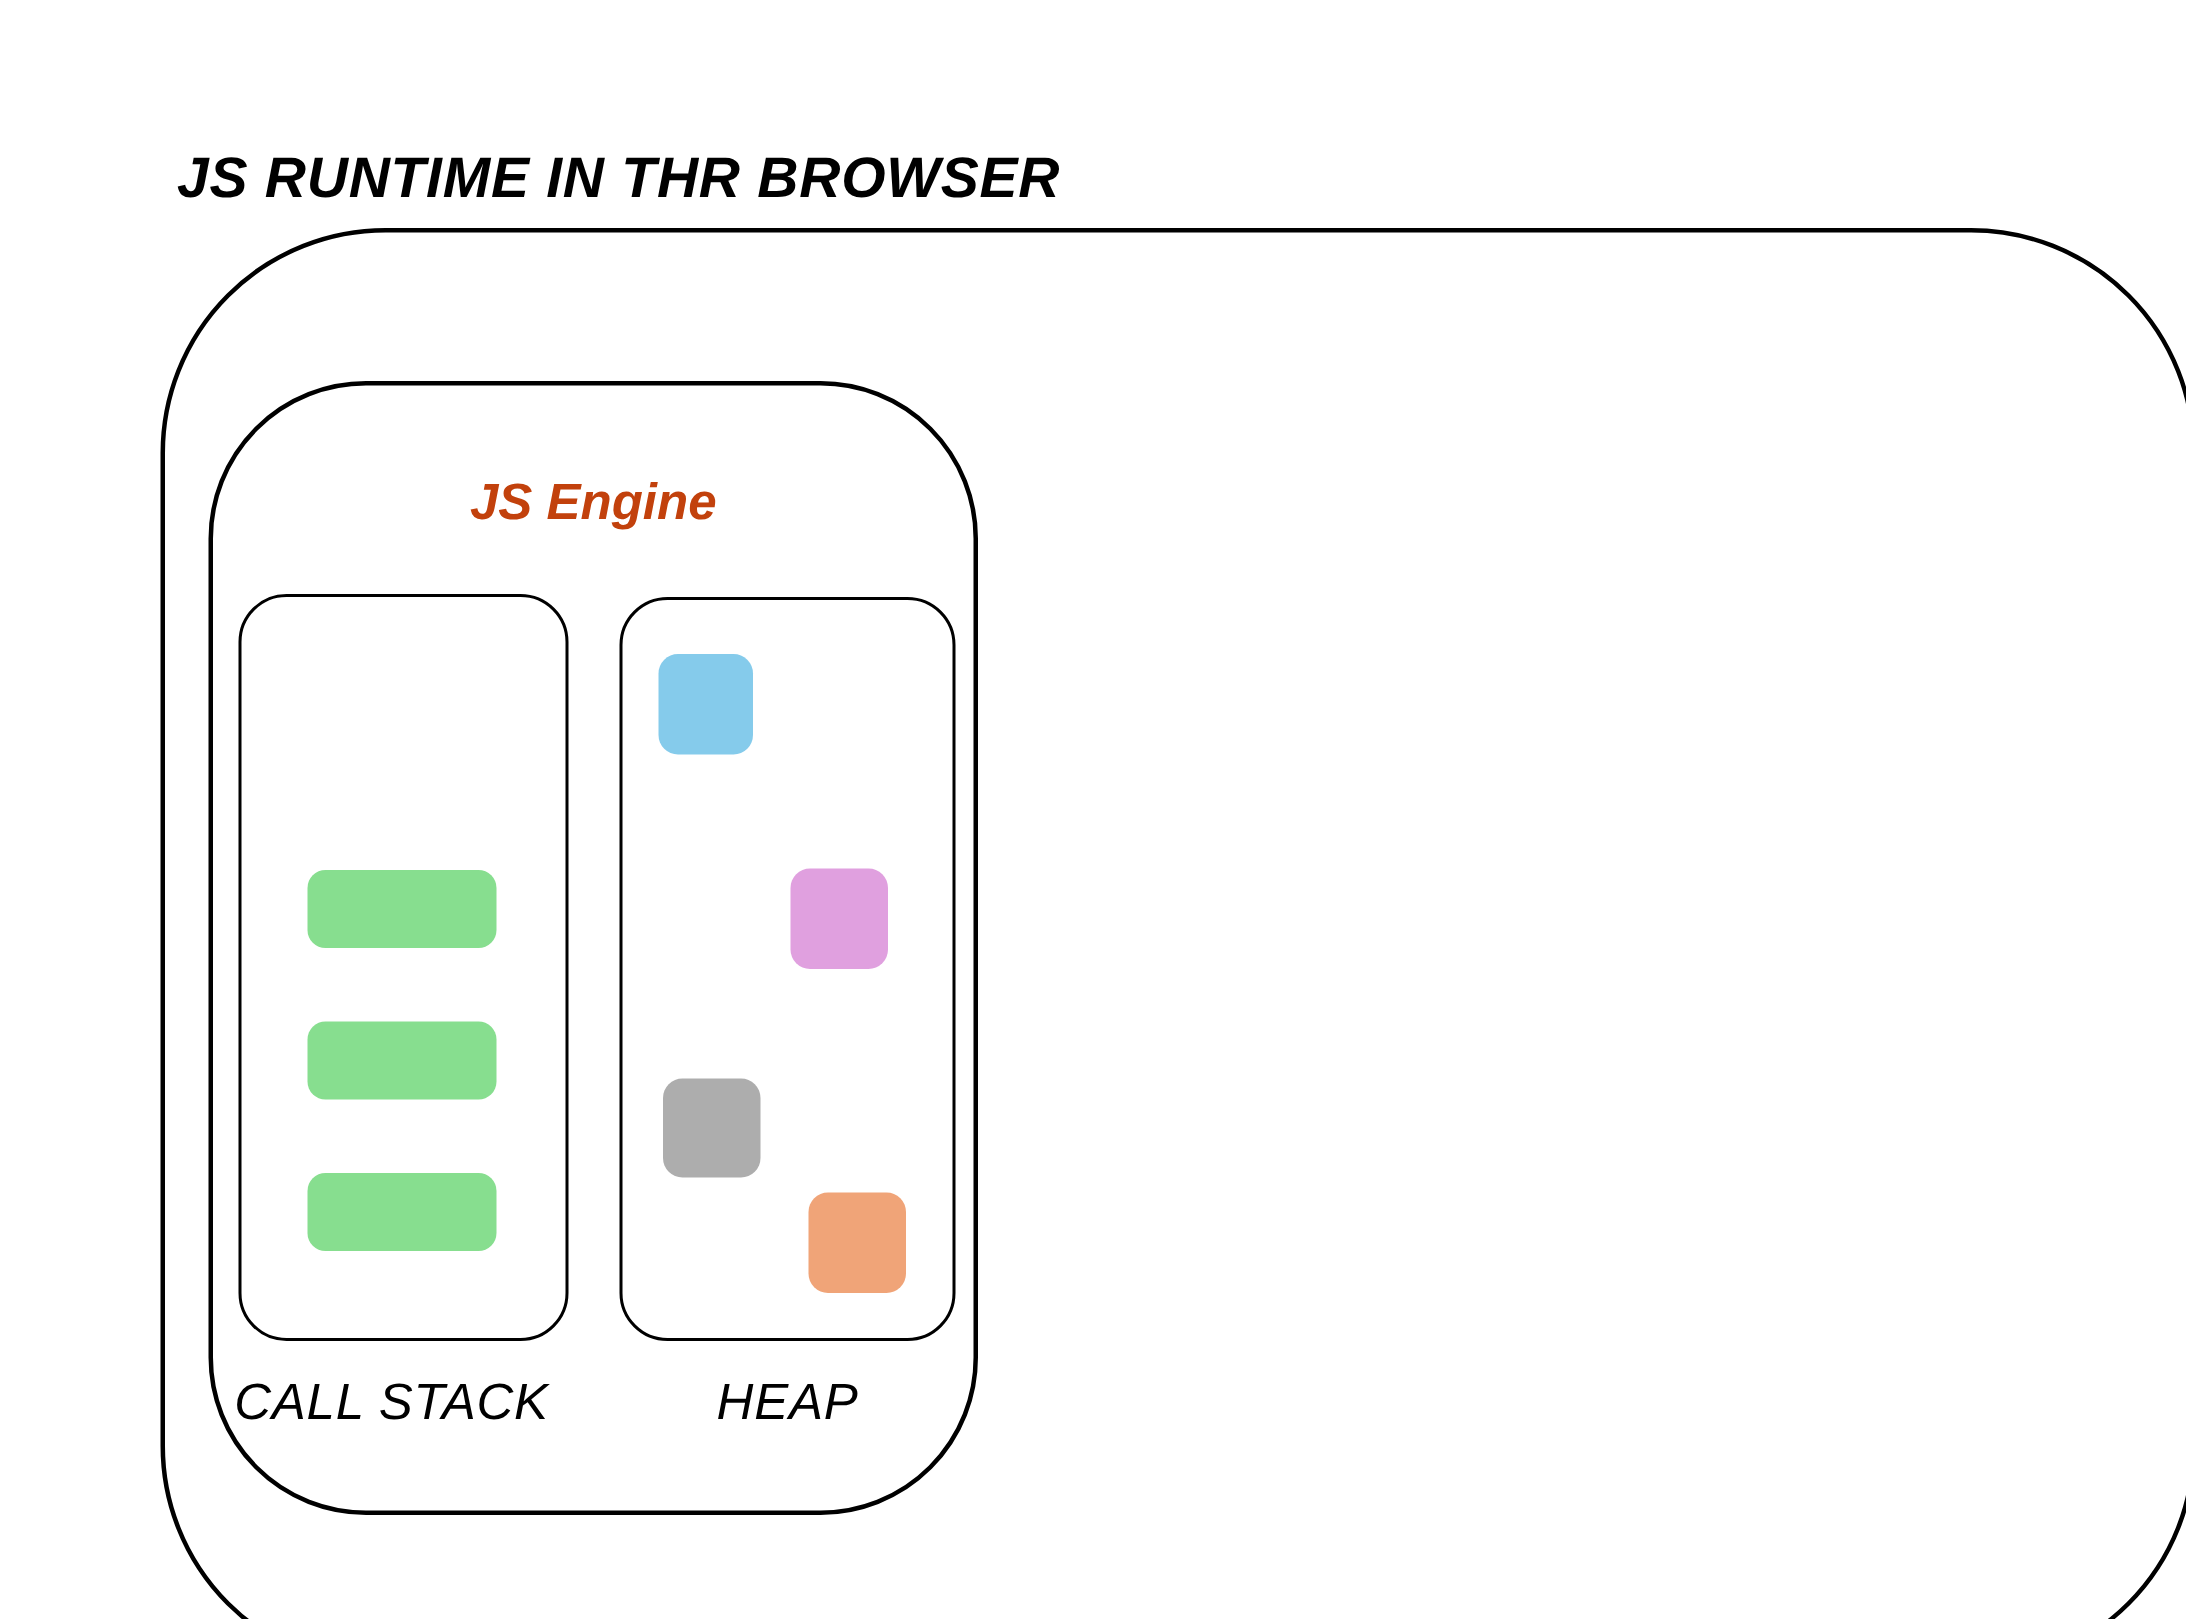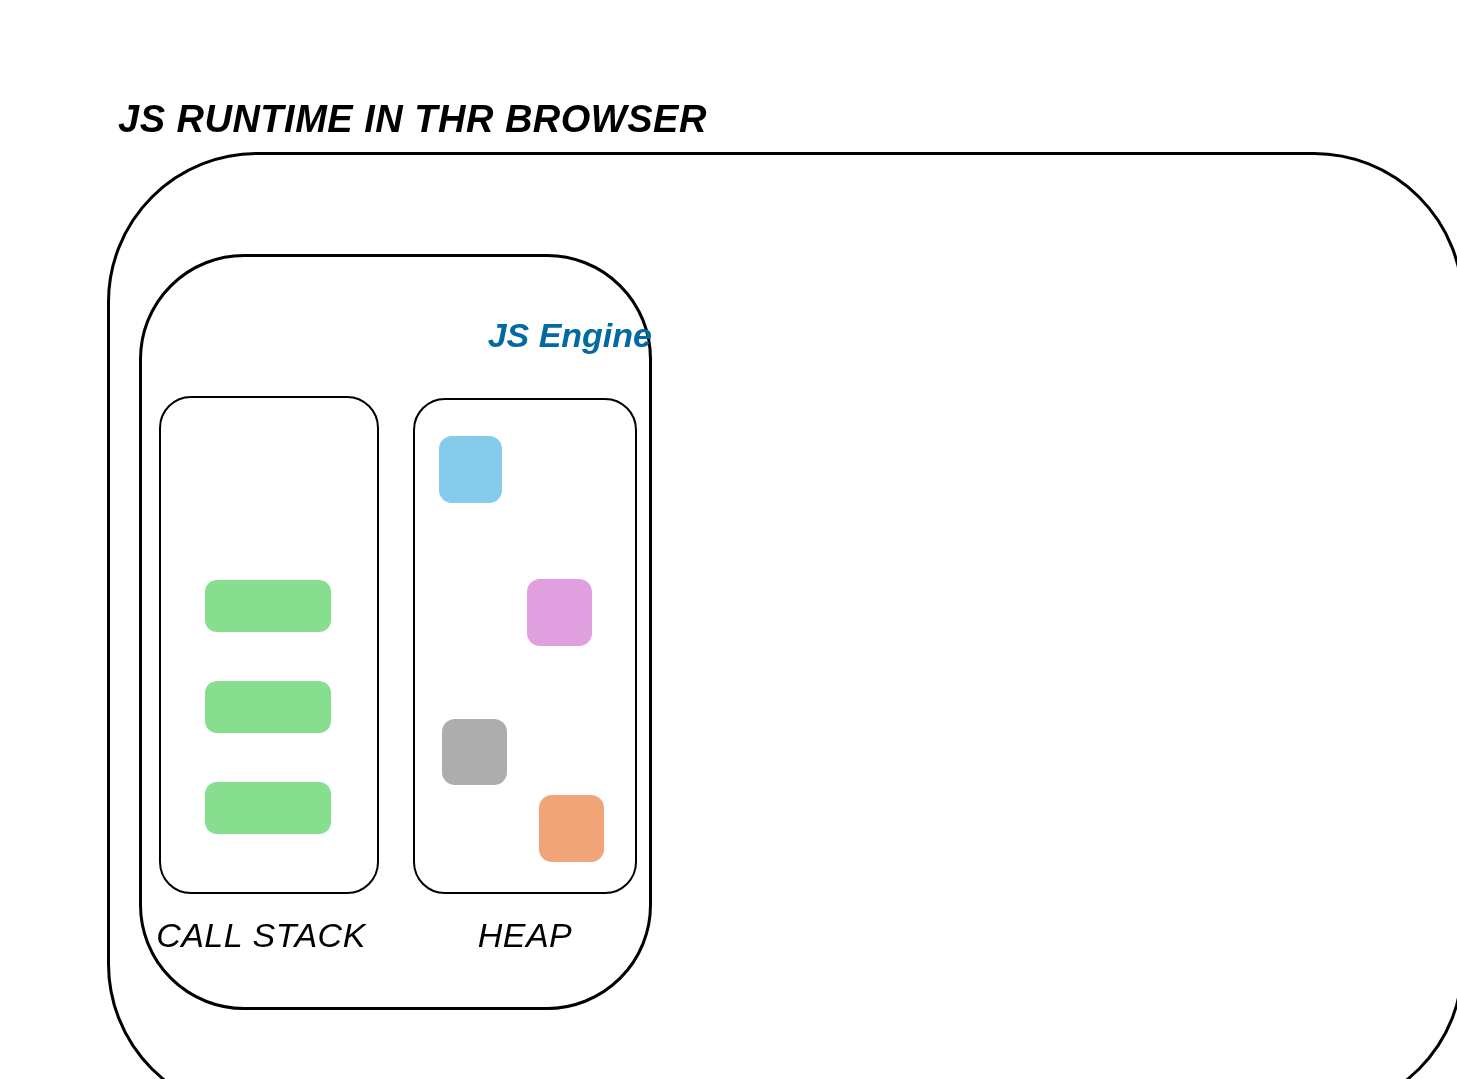--- a/index.html
+++ b/index.html
@@ -36,24 +36,24 @@
     left: 75px; top: 190px;
     width: 513px; height: 756px;
     border: 3px solid #000000;
     border-radius: 105px;
     background: #ffffff;
   }
   .engine-label {
     position: absolute;
     left: 75px; top: 252px;
     width: 513px;
-    text-align: right;
+    text-align: center;
     font-size: 34px;
     font-weight: 700;
-    color: #0369a1;
+    color: #c2410c;
   }
   .stack-box {
     position: absolute;
     left: 95px; top: 332px;
     width: 220px; height: 498px;
     border: 2.5px solid #000000;
     border-radius: 32px;
     background: #ffffff;
     overflow: hidden;
   }

